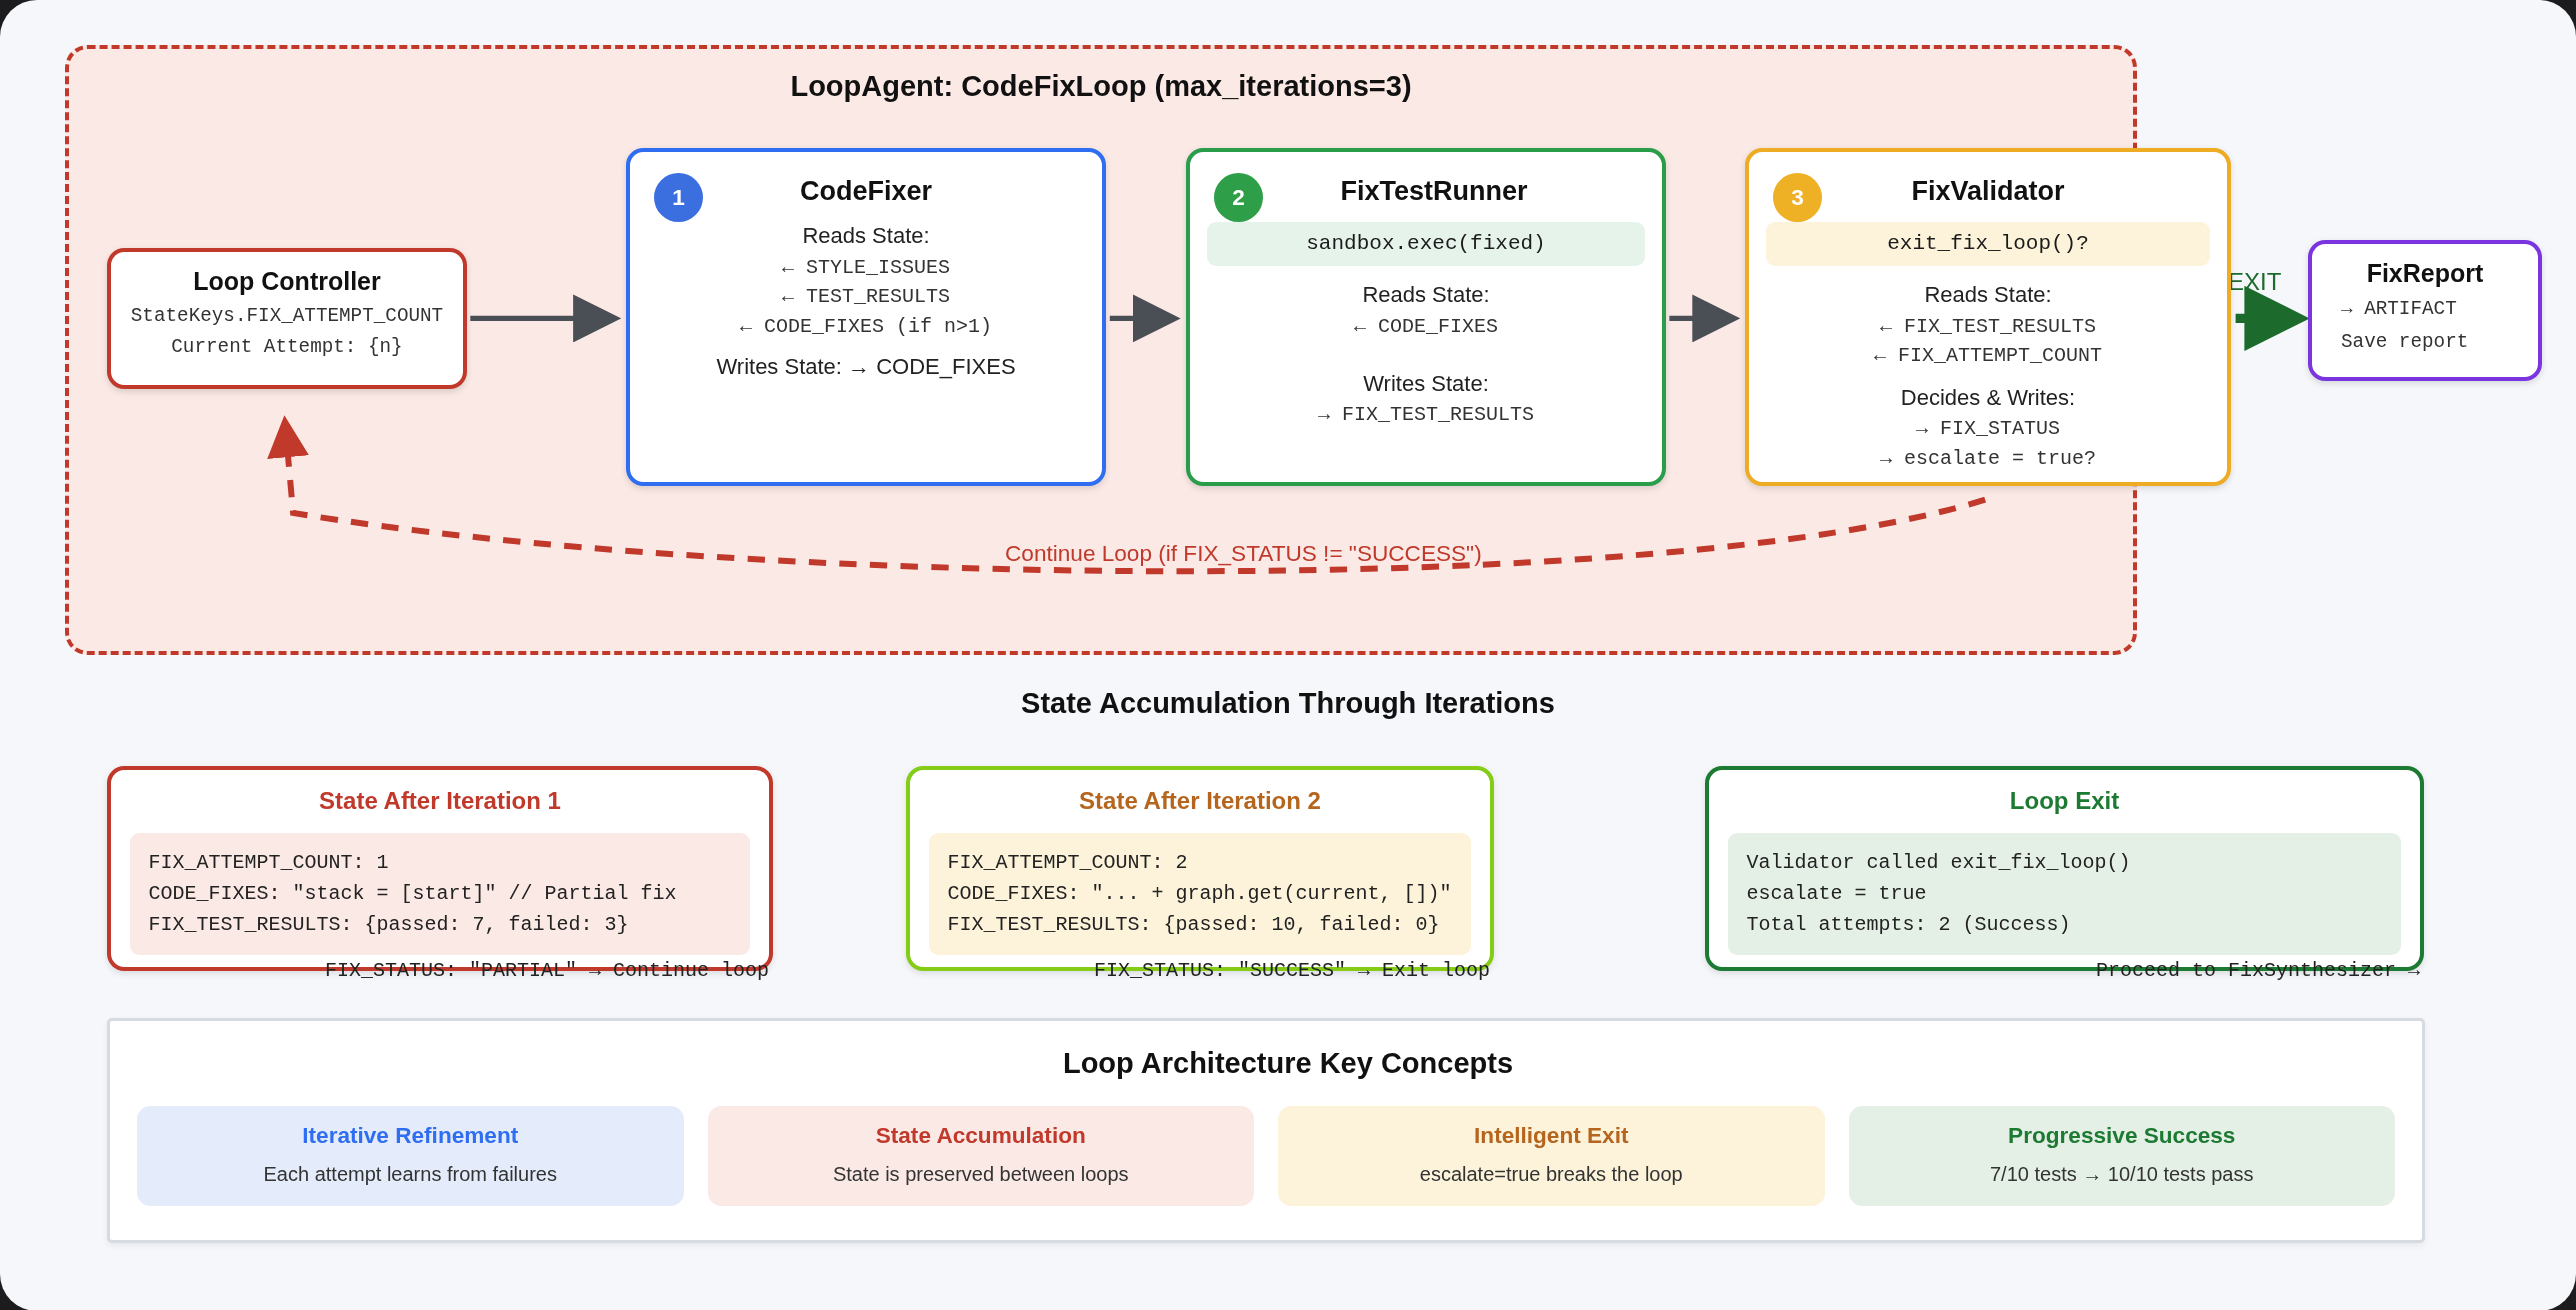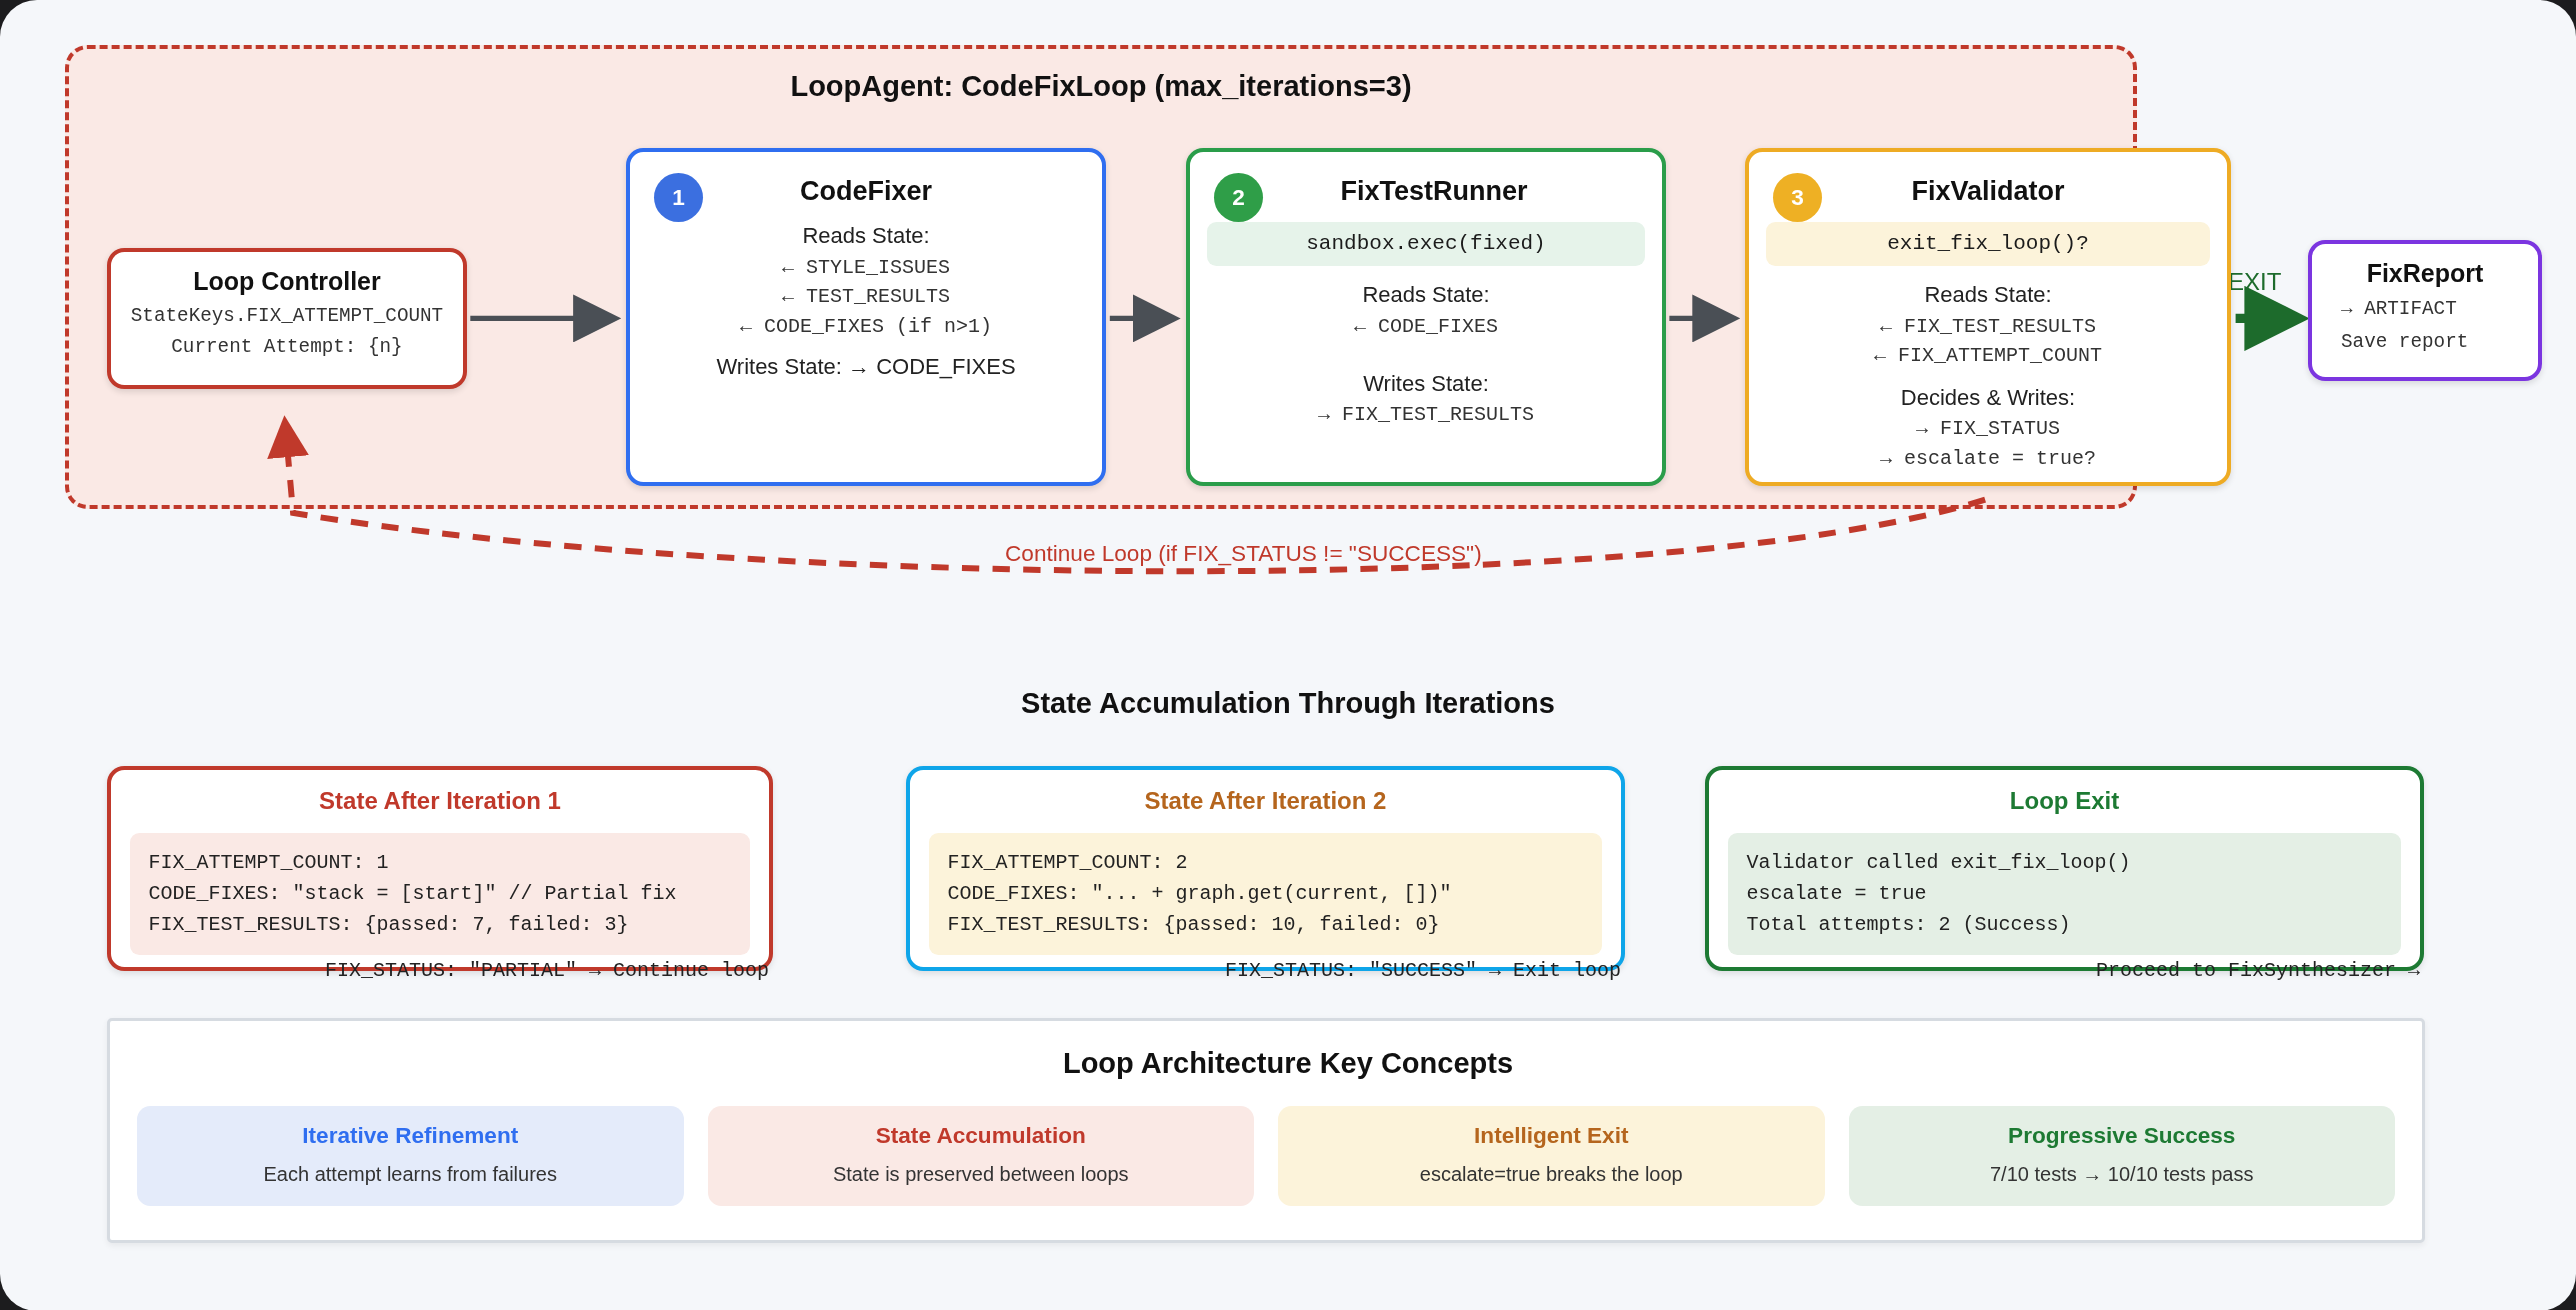--- a/index.html
+++ b/index.html
@@ -15,21 +15,21 @@
     height: 1311px;
     background: #f5f7fa;
     border-radius: 37px;
     overflow: hidden;
   }
 
   
   .loop-container {
     position: absolute;
     left: 65px; top: 45px;
-    width: 2072px; height: 464px;
+    width: 2072px; height: 610px;
     background: #fae9e5;
     border: 4px dashed #c0392b;
     border-radius: 22.6px;
   }
   .loop-title {
     position: absolute;
     left: 0; right: 0; top: 21px;
     text-align: center;
     font-size: 29px;
     font-weight: bold;
@@ -174,21 +174,21 @@
     margin-top: 4px;
     margin-right: 0;
     padding-right: 0;
     white-space: nowrap;
   }
 
   #state-1 { left: 107px; width: 666px; border: 4px solid #c0392b; }
   #state-1 .st-title { color: #c0392b; }
   #state-1 .state-body { background: #fae9e5; }
 
-  #state-2 { left: 906px; width: 719px; border: 4px solid #0ea5e9; }
+  #state-2 { left: 906px; width: 588px; border: 4px solid #84cc16; }
   #state-2 .st-title { color: #b5651d; }
   #state-2 .state-body { background: #fcf3da; }
 
   #state-3 { left: 1705px; width: 719px; border: 4px solid #1d7a33; }
   #state-3 .st-title { color: #1d7a33; }
   #state-3 .state-body { background: #e4efe5; }
 
   
   #concepts-panel {
     position: absolute;

